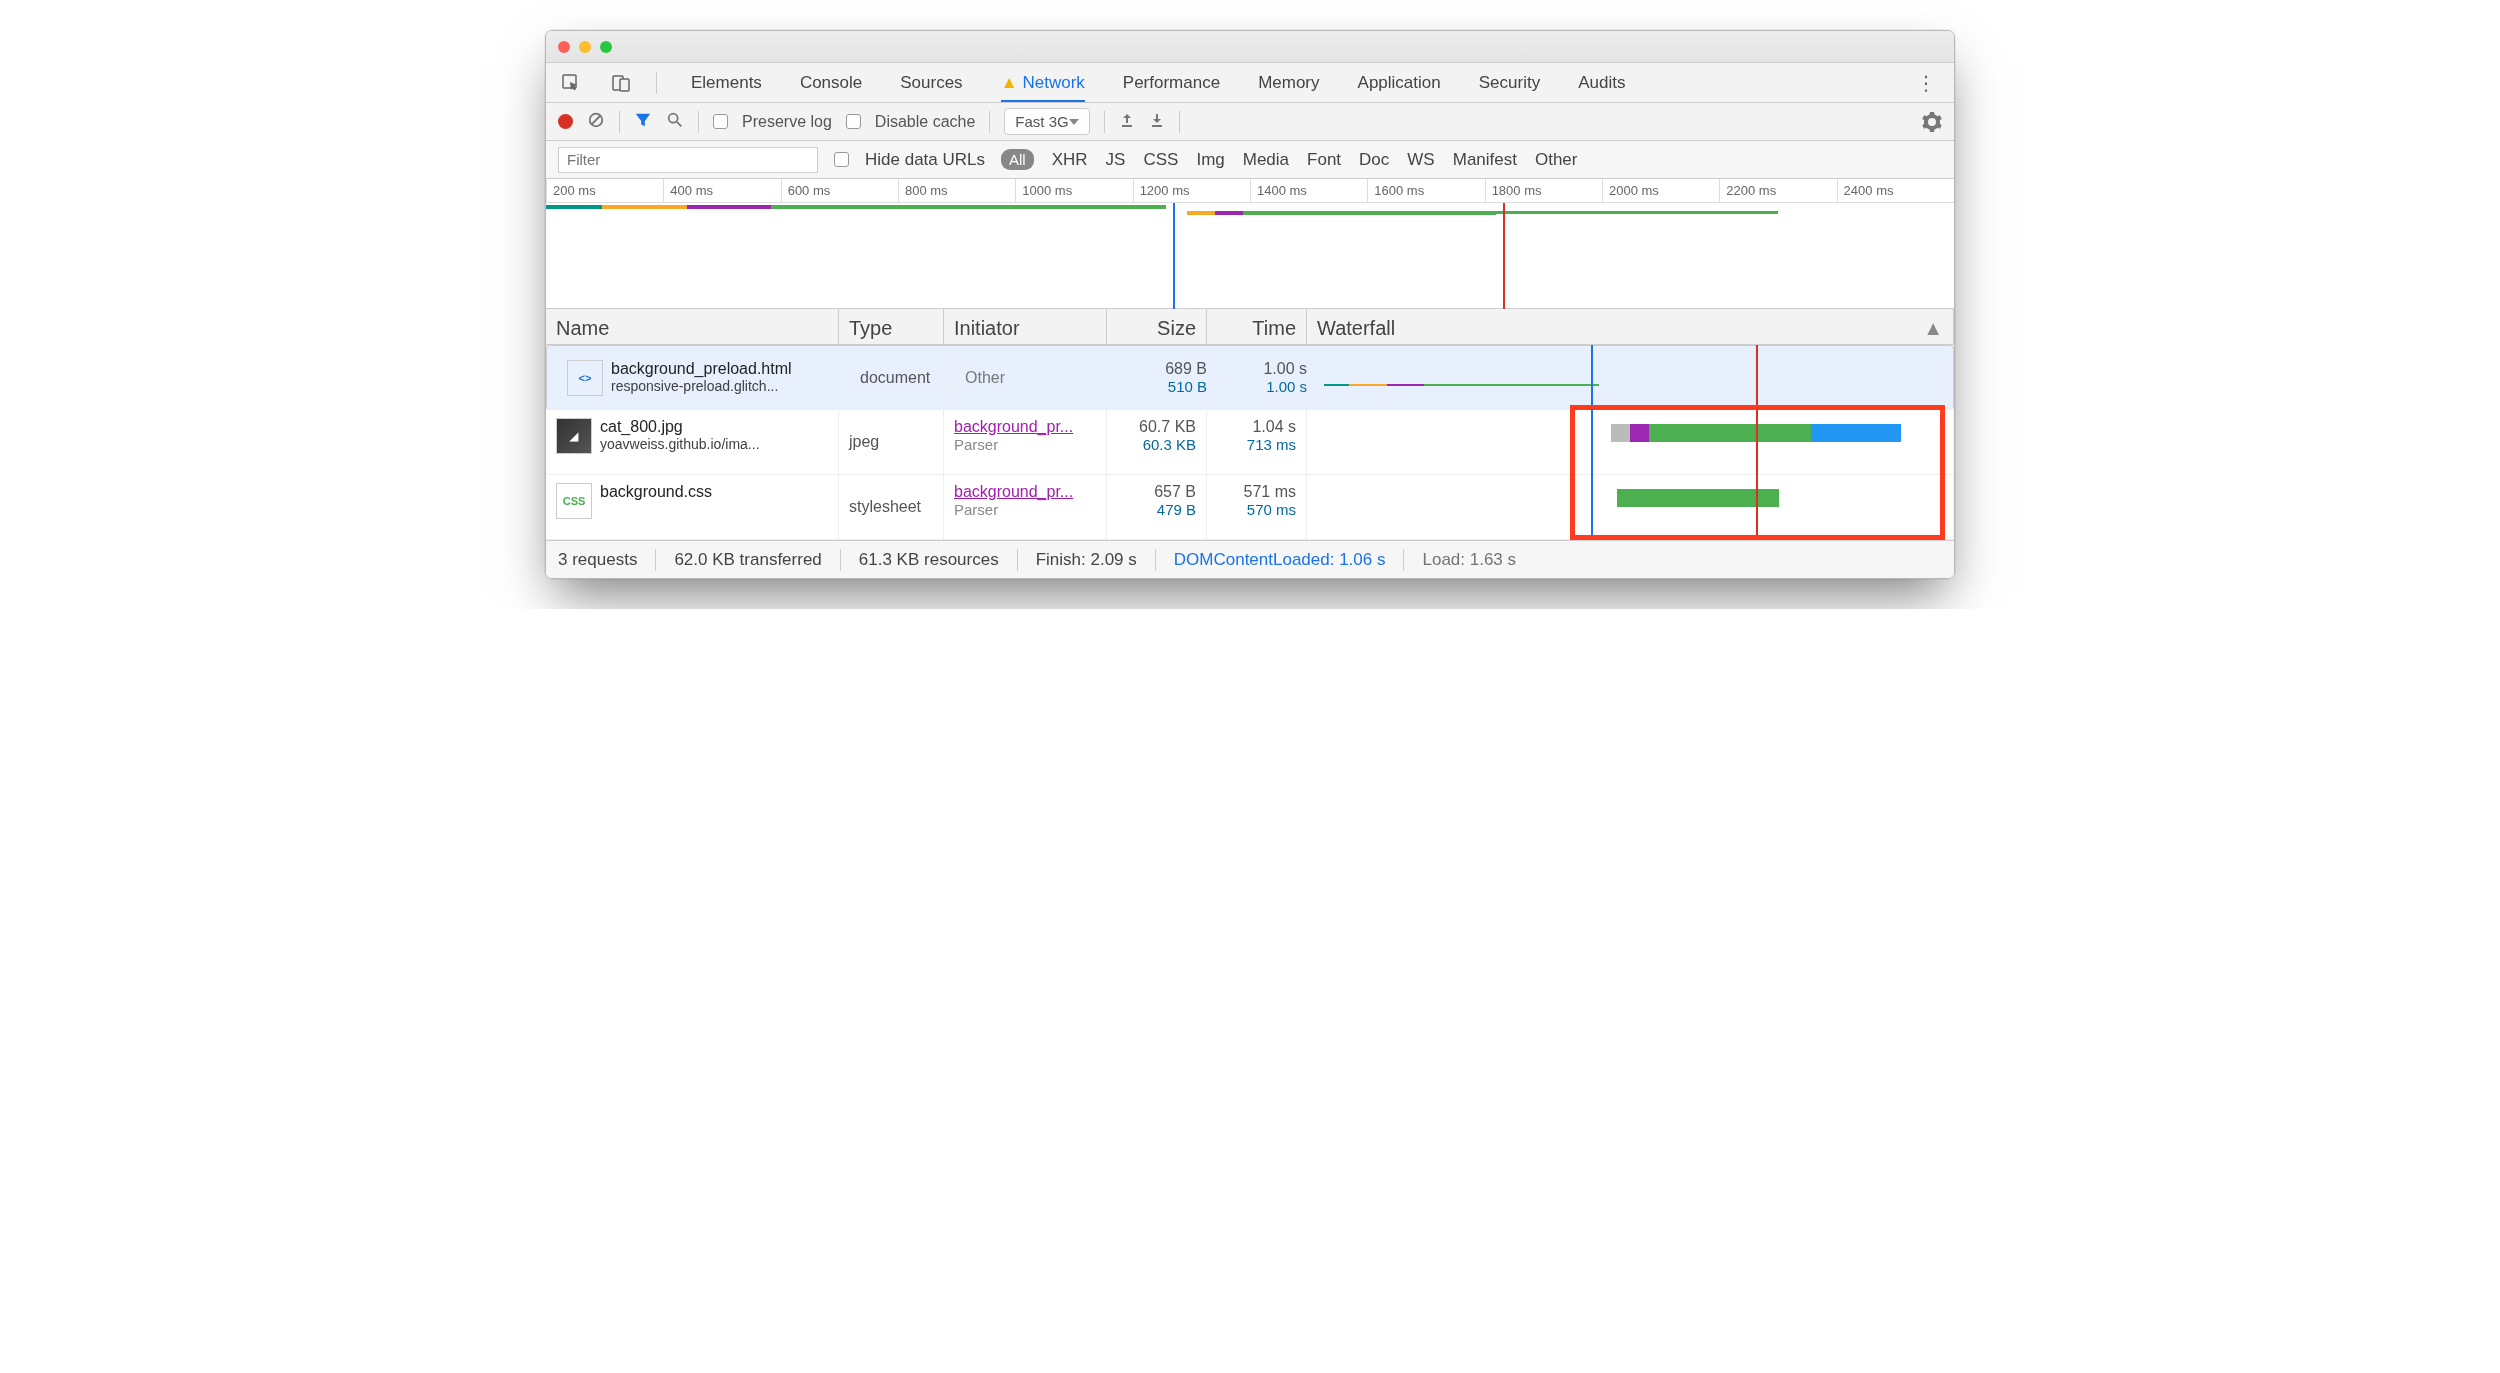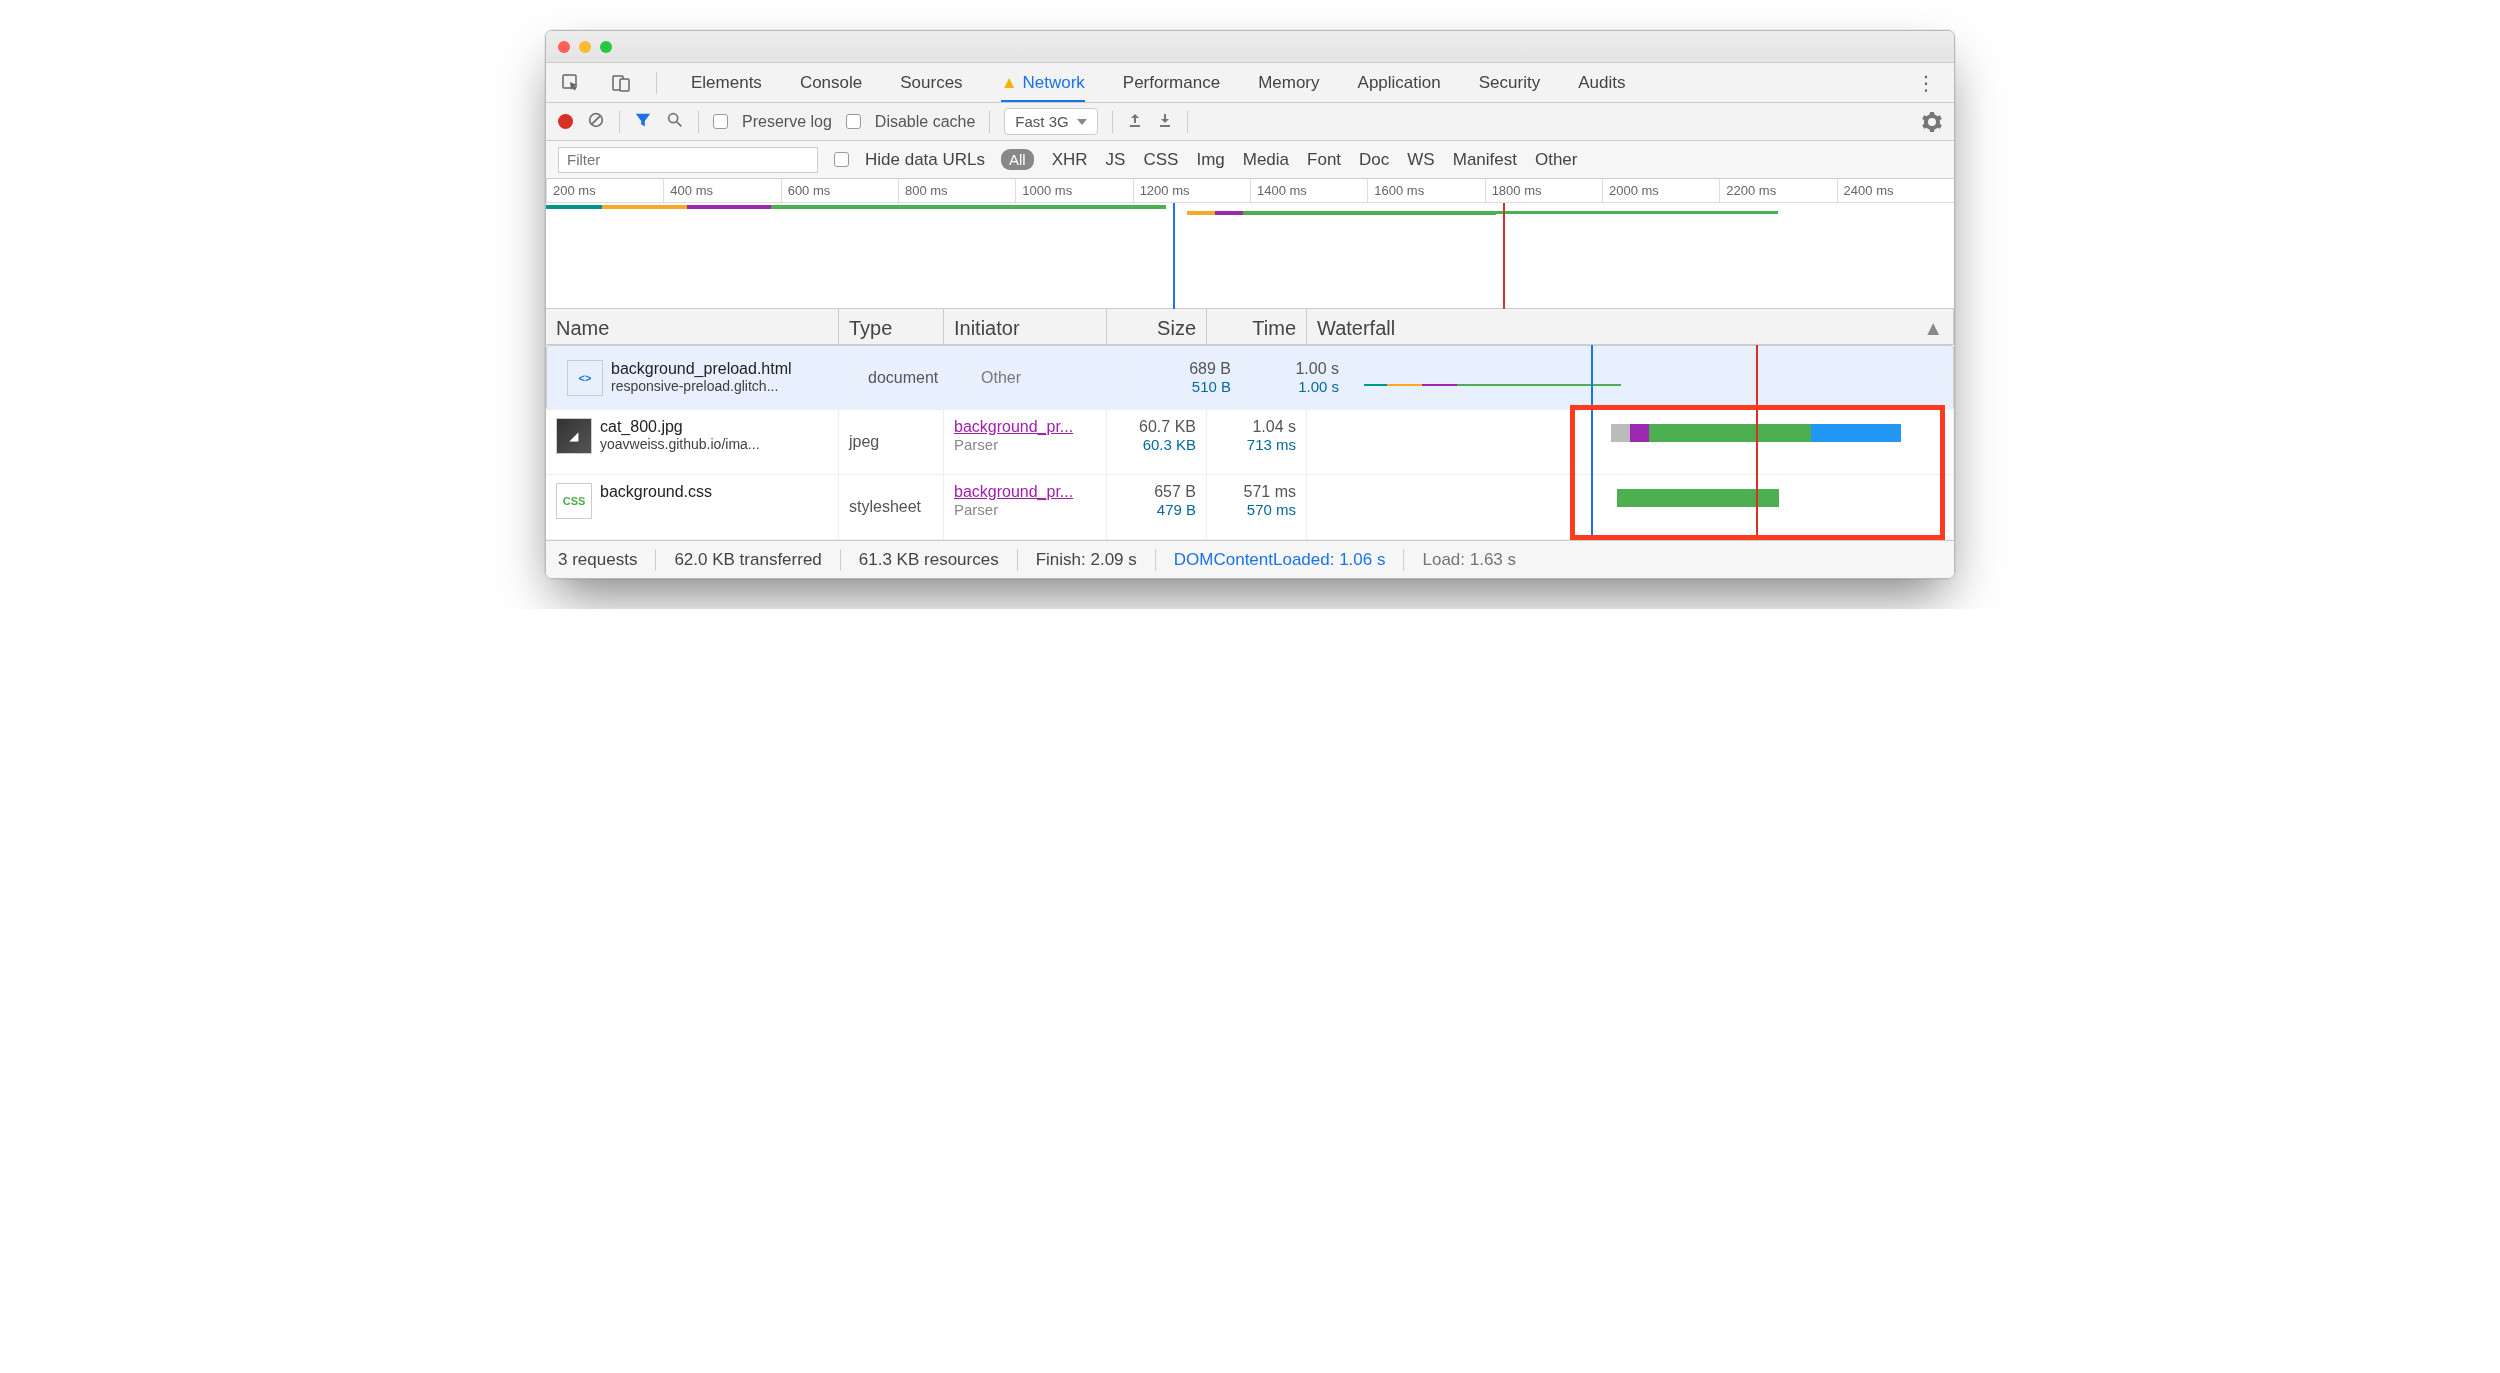--- a/index.html
+++ b/index.html
@@ -17,21 +17,21 @@
 .tab.active{color:#1a73e8;padding-bottom:6px;border-bottom:2px solid #1a73e8}
 .warn{display:inline-block;color:#f4b400;margin-right:5px}
 .tabs .spacer{flex:1}
 .kebab{font-size:20px;color:#666;padding:0 8px}
 .toolbar{height:38px;display:flex;align-items:center;padding:0 12px;border-bottom:1px solid #ccc;background:#f3f3f3;gap:14px;font-size:16px;color:#555}
 .rec{width:15px;height:15px;border-radius:50%;background:#d93025}
 .clear svg{width:18px;height:18px}
 .sep{width:1px;height:22px;background:#ccc}
 .funnel{color:#1a73e8}
 .cb{width:15px;height:15px;border:1px solid #999;border-radius:3px;background:#fff}
-.sel{display:flex;align-items:center;gap:8px;padding:4px 10px;border:1px solid #ccc;border-radius:4px;background:#fefefe;font-size:15px}
+.sel{display:flex;align-items:center;padding:4px 10px;border:1px solid #ccc;border-radius:4px;background:#fefefe;font-size:15px}
 .arrow-down{width:0;height:0;border-left:5px solid transparent;border-right:5px solid transparent;border-top:6px solid #888}
 .gear{width:20px;height:20px;color:#666}
 .filterbar{height:38px;display:flex;align-items:center;padding:0 12px;border-bottom:1px solid #ccc;background:#f6f6f6;gap:16px;font-size:17px;color:#444}
 .filter-input{width:260px;height:26px;border:1px solid #ccc;background:#fff;padding:0 8px;font-size:15px;color:#888}
 .filter-types{display:flex;gap:18px;align-items:center}
 .ft{cursor:pointer}
 .ft.active{background:#888;color:#fff;padding:2px 8px;border-radius:9px;font-size:15px}
 .filmstrip{height:100px;display:flex;align-items:center;justify-content:center;font-size:22px;color:#999;border-bottom:1px solid #ccc}
 .overview{height:130px;border-bottom:1px solid #ccc;position:relative}
 .ruler{height:24px;border-bottom:1px solid #ddd;display:flex;font-size:13px;color:#666}

